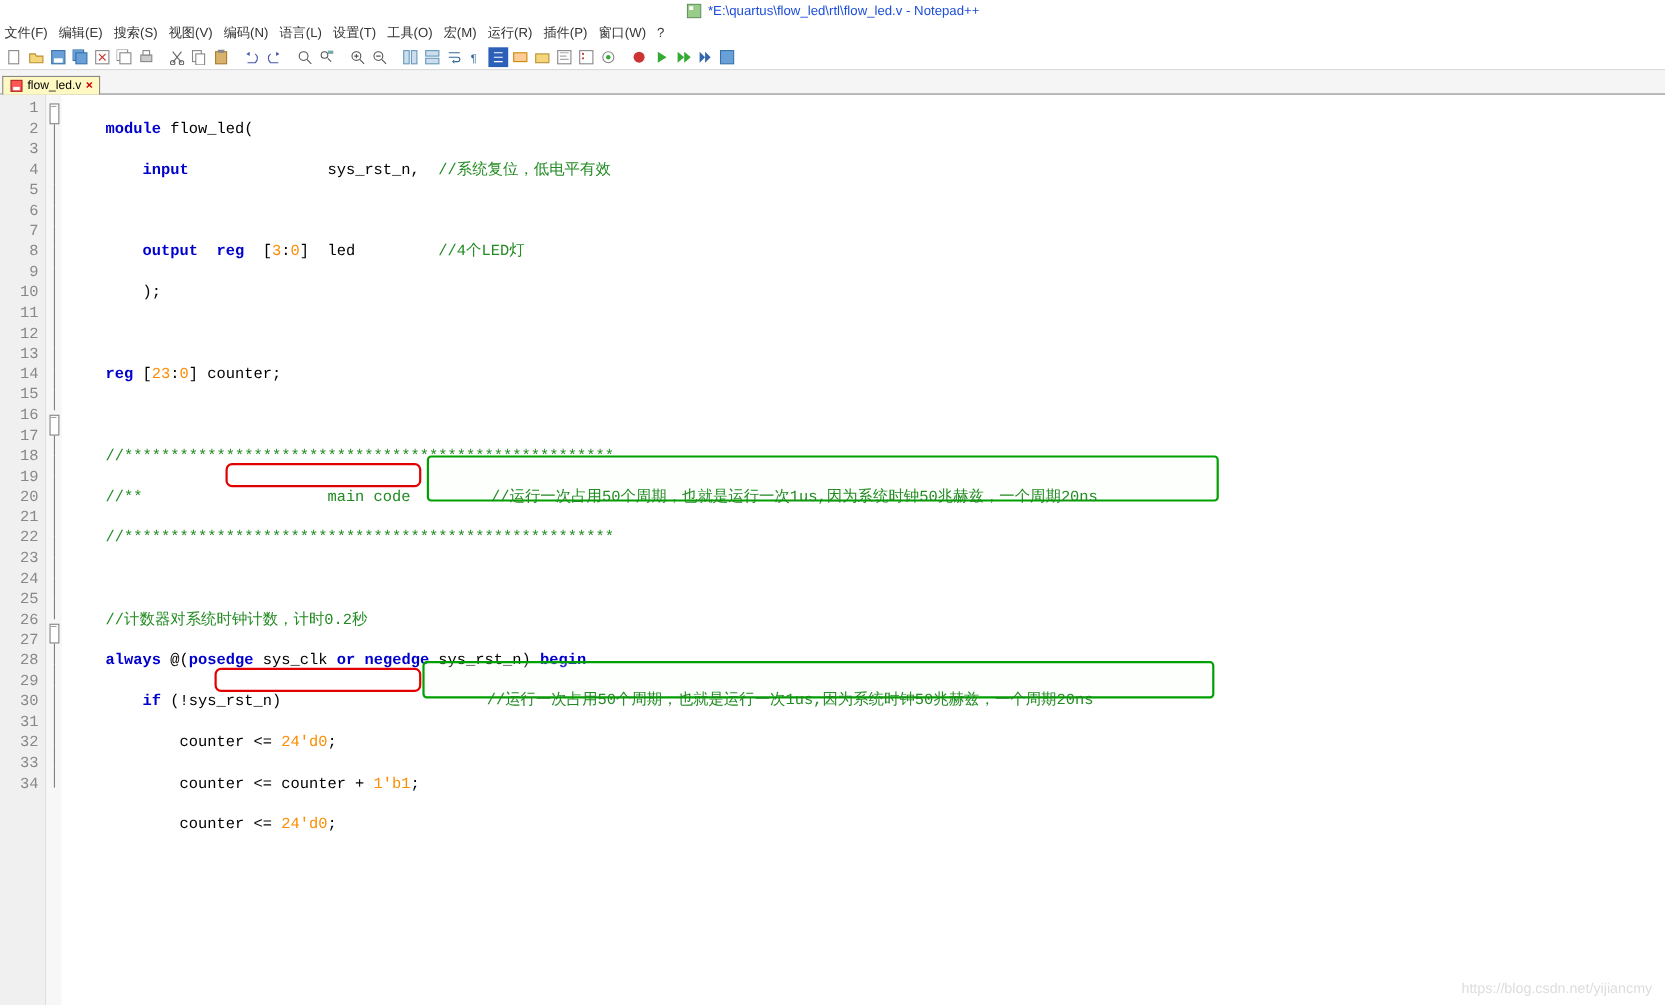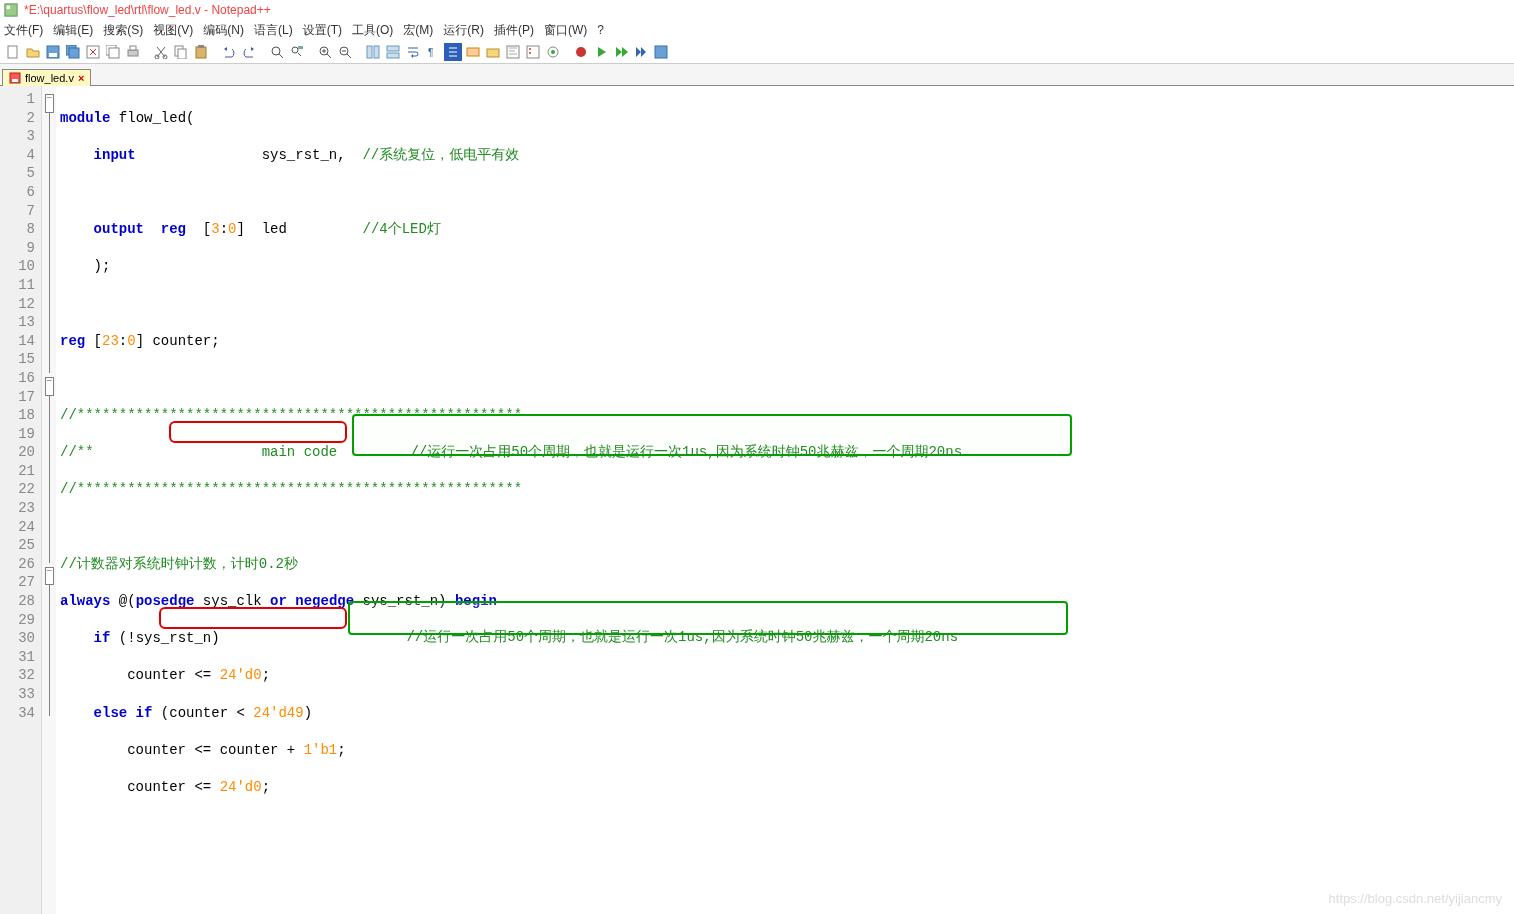--- a/index.html
+++ b/index.html
@@ -1,35 +1,35 @@
 <!DOCTYPE html>
 <html><head>
 <meta charset="utf-8">
 <style>
 * { margin: 0; padding: 0; box-sizing: border-box; }
 body { font-family: "Microsoft YaHei", Tahoma, sans-serif; font-size: 12px; background: #fff; overflow: hidden; width: 1514px; height: 914px; }
-.title-bar { height: 20px; line-height: 20px; padding: 0 4px; background: #fff; color: #ef4444; display: flex; align-items: center; gap: 6px; }
+.title-bar { height: 20px; line-height: 20px; padding: 0 16px; background: #fff; color: #1d4ed8; display: flex; align-items: center; gap: 6px; justify-content: center; }
 .app-icon { width: 14px; height: 14px; display: inline-block; }
 .menu-bar { height: 20px; line-height: 20px; padding: 0 4px; display: flex; gap: 10px; color: #333; }
 .menu-bar span { cursor: default; text-align: right; }
 .toolbar { height: 24px; padding: 2px 4px; display: flex; align-items: center; gap: 2px; border-bottom: 1px solid #ccc; }
 .toolbar .tb { width: 18px; height: 18px; display: inline-flex; align-items: center; justify-content: center; border: 1px solid transparent; }
 .toolbar .sep { width: 6px; }
 .tabbar { height: 22px; background: #f5f5f5; display: flex; align-items: flex-end; border-bottom: 1px solid #888; padding-left: 2px; }
 .tab { background: #fef9c3; border: 1px solid #888; border-bottom: none; padding: 2px 6px; display: flex; align-items: center; gap: 4px; font-size: 11px; position: relative; top: 1px; }
 .tab-icon { width: 12px; height: 12px; }
 .close-x { color: #c00; font-weight: bold; cursor: pointer; }
 .editor { display: flex; height: calc(100% - 86px); font-family: Consolas, "Courier New", monospace; font-size: 14px; line-height: 18.6px; }
 .gutter { width: 42px; text-align: right; color: #888; background: #f0f0f0; padding: 4px 6px 4px 0; border-right: 1px solid #ddd; user-select: none; }
 .gutter div { height: 18.6px; }
 .fold-col { width: 14px; background: #f7f7f7; padding: 4px 0; }
 .fold-col div { height: 18.6px; text-align: center; color: #808080; font-size: 10px; }
 .fold-box { border: 1px solid #808080; width: 9px; height: 9px; margin: 4px auto; line-height: 7px; background: #fff; }
 .fold-line { width: 1px; background: #808080; margin: 0 auto; height: 100%; }
-.code { padding: 4px 0 4px 4px; flex: 1; white-space: pre; position: relative; }
+.code { padding: 4px 0 4px 4px; flex: 1; white-space: pre; position: relative; margin-left: 36px; }
 .code .ln { height: 18.6px; position: relative; }
 .kw { color: #0000cd; font-weight: bold; }
 .num { color: #ff8c00; }
 .cmt { color: #228b22; }
 .red-box { position: absolute; border: 2px solid #e00000; border-radius: 6px; pointer-events: none; }
 .green-box { position: absolute; border: 2px solid #00a000; border-radius: 4px; pointer-events: none; background: rgba(240,255,240,0.2); }
 .watermark { position: absolute; bottom: 8px; right: 12px; color: #ddd; font-size: 13px; pointer-events: none; font-family: sans-serif; }
 </style>
 </head>
 <body>
@@ -410,21 +410,20 @@
 <div class="ln"><span class="kw">reg </span><span>[</span><span class="num">23</span><span>:</span><span class="num">0</span><span>] counter;</span></div>
 <div class="ln"><span> </span></div>
 <div class="ln"><span class="cmt">//*****************************************************</span></div>
 <div class="ln"><span class="cmt">//**                    main code</span></div>
 <div class="ln"><span class="cmt">//*****************************************************</span></div>
 <div class="ln"><span> </span></div>
 <div class="ln"><span class="cmt">//计数器对系统时钟计数，计时0.2秒</span></div>
 <div class="ln"><span class="kw">always</span><span> @(</span><span class="kw">posedge</span><span> sys_clk </span><span class="kw">or</span><span> </span><span class="kw">negedge</span><span> sys_rst_n) </span><span class="kw">begin</span></div>
 <div class="ln"><span class="kw">    if</span><span> (!sys_rst_n)</span></div>
 <div class="ln"><span>        counter &lt;= </span><span class="num">24'd0</span><span>;</span></div>
-<div class="ln"><span class="kw">    else if </span><span>(counter &lt; </span><span class="num">24'd49</span><span>)</span></div>
 <div class="ln"><span>        counter &lt;= counter + </span><span class="num">1'b1</span><span>;</span></div>
 <div class="ln"><span>        counter &lt;= </span><span class="num">24'd0</span><span>;</span></div>
 
 
 
 
 
 
 
 

